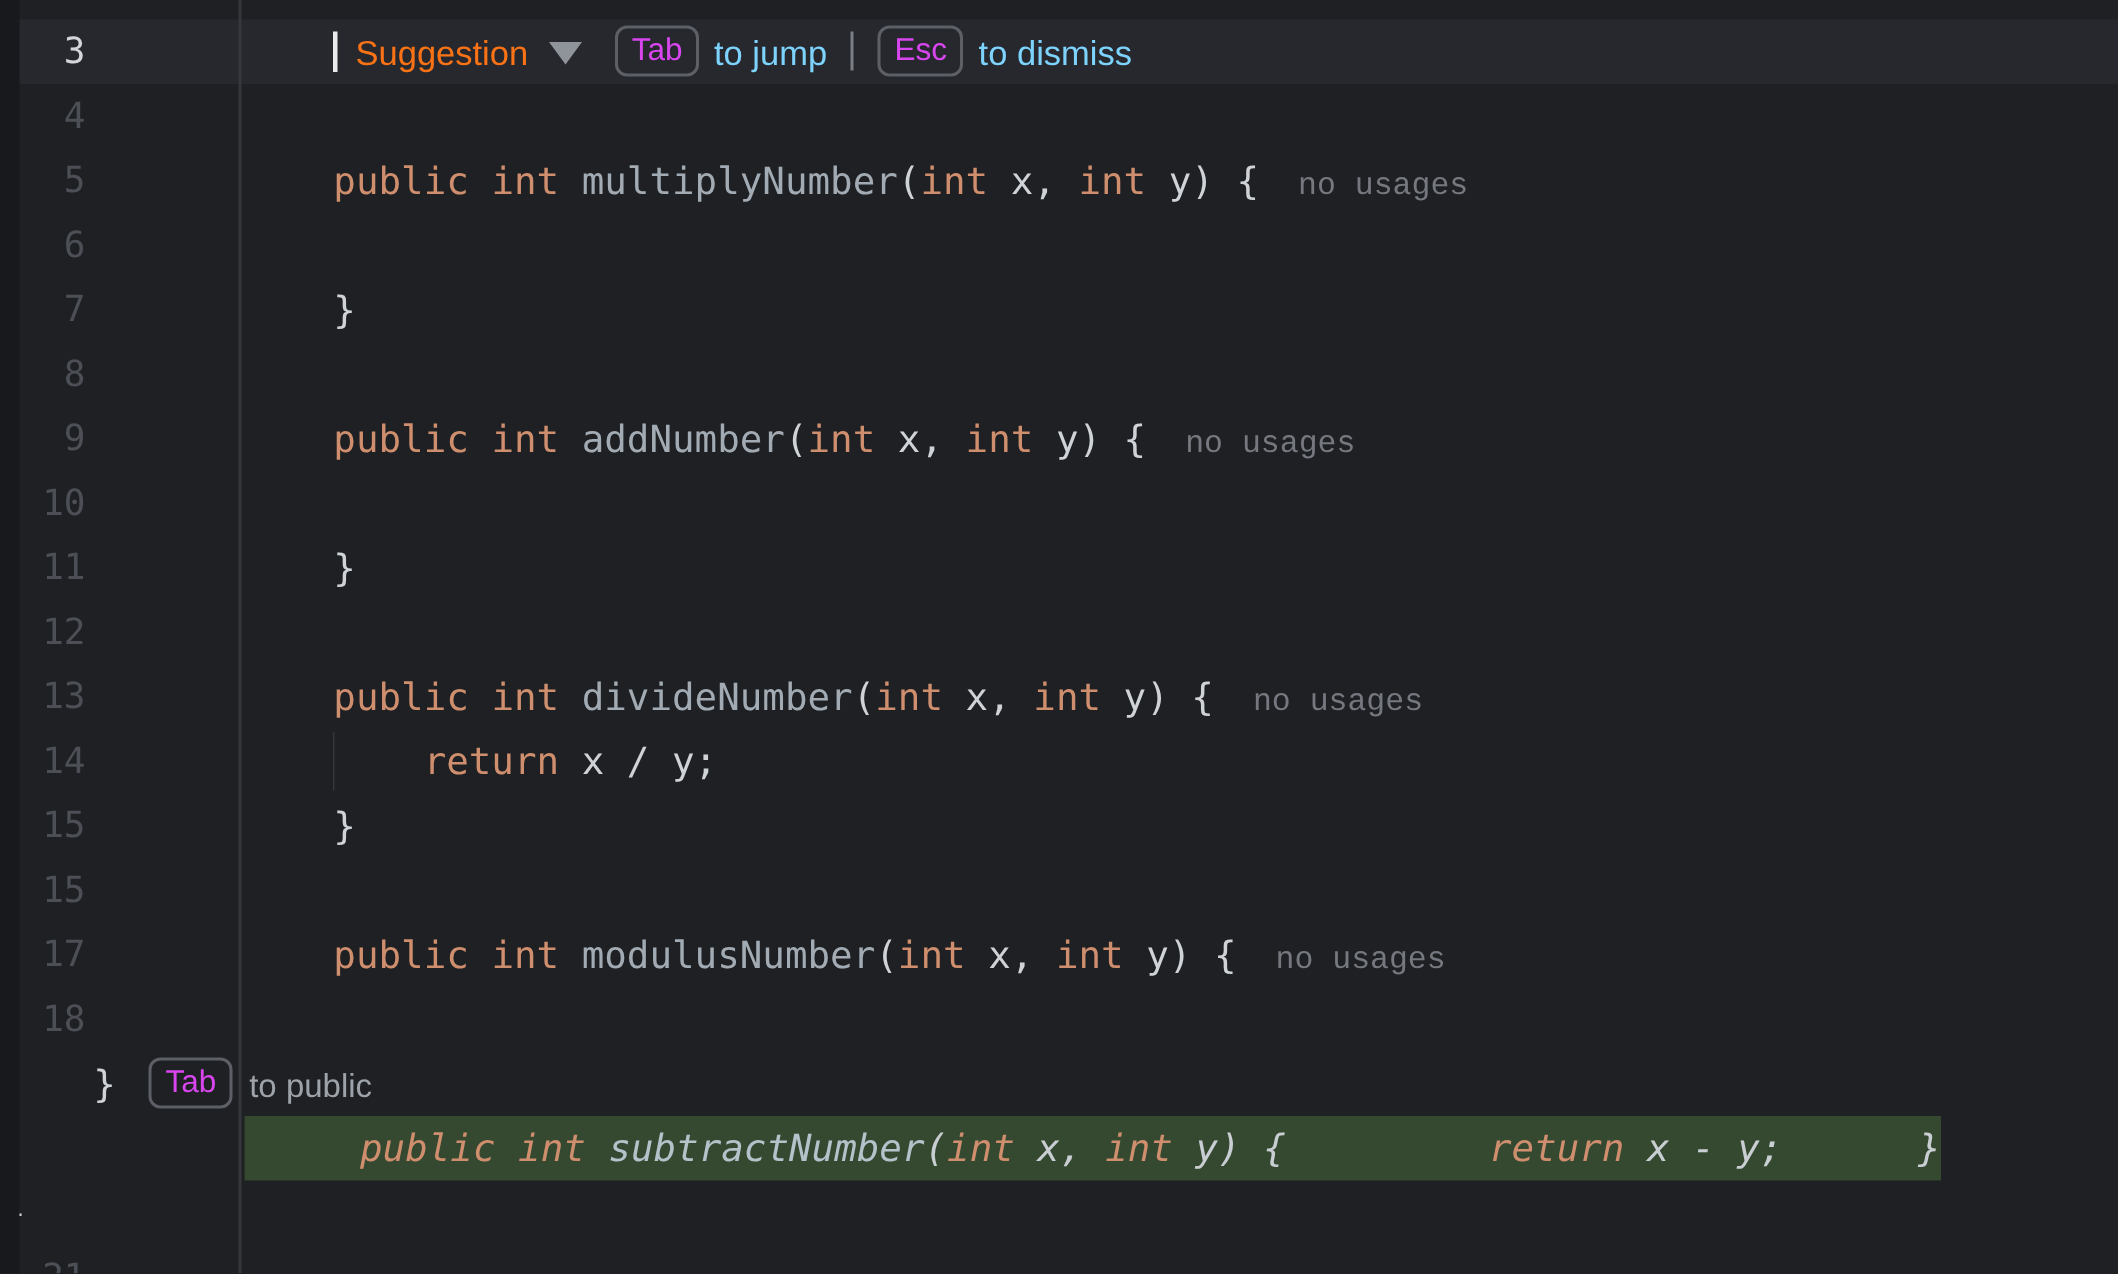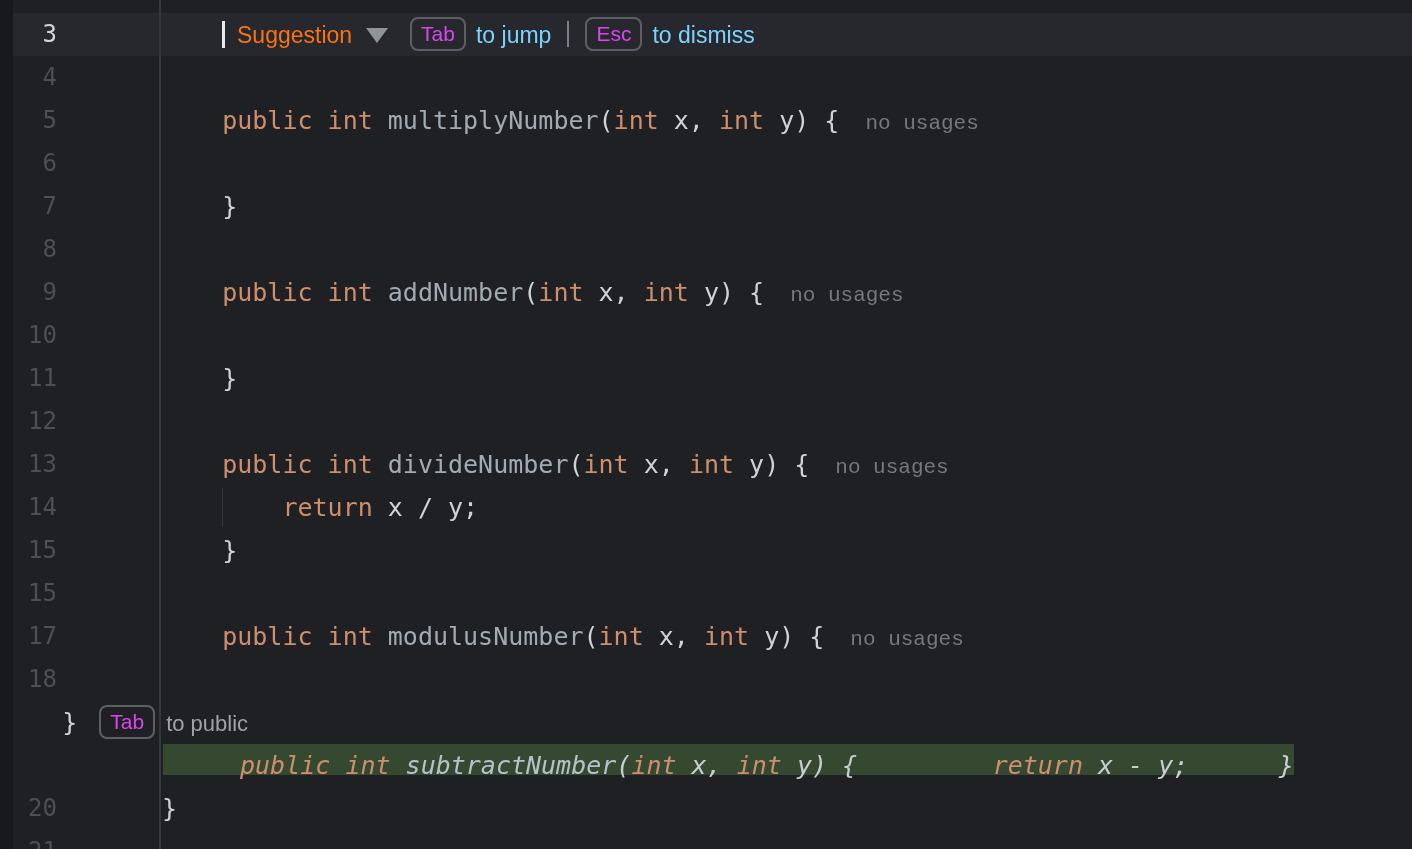--- a/index.html
+++ b/index.html
@@ -19,21 +19,21 @@
   .tok-m{color:#A2ABB3;}
   .tok-p{color:#CFD3D8;}
   .guide{position:absolute;left:62px;top:2px;bottom:2px;width:1px;background:#33363B;}
   .hint{font-family:Liberation Mono, monospace;font-size:21px;color:#75797F;margin-left:26px;}
   .kbd{font-family:"Liberation Sans",sans-serif;display:inline-block;font-size:21px;line-height:1;
        padding:4px 9px 5px;border:2px solid #5C6066;border-radius:8px;color:#d946ef;
        vertical-align:middle;margin-top:-4px;}
   .accept-label{font-family:"Liberation Sans",sans-serif;font-size:22px;color:#9EA2A9;margin-left:11px;}
   .ml22{margin-left:22px;}
   
-  .sug-bg{position:absolute;left:3px;top:0;height:31px;background:#354931;
+  .sug-bg{position:absolute;left:3px;top:0;height:43px;background:#354931;
           padding-left:77px;display:inline-block;font-style:italic;}
   .sug-bg .tok-m{color:#B4C2CA;}
   .sug-bg .tok-p{color:#C9CED3;}
   
   .bar-caret{display:inline-block;width:3px;height:27px;background:#E9EAEC;vertical-align:middle;
              margin-left:60px;margin-top:-4px;}
   .bar-label{font-family:"Liberation Sans",sans-serif;font-size:23px;color:#f97316;margin-left:12px;}
   .dd-arrow{display:inline-block;width:0;height:0;border-left:11px solid transparent;
             border-right:11px solid transparent;border-top:15px solid #8F939A;
             vertical-align:middle;margin-left:14px;margin-top:-2px;}
@@ -143,23 +143,20 @@
         </div>
       </div>
       <div class="row">
         <div class="code"><span class="tok-p">    }</span><span class="kbd ml22">Tab</span><span class="accept-label">to public</span></div>
       </div>
       <div class="row">
         <div class="gutter"></div>
         <div class="code"><span class="sug-bg"><span class="tok-k">public</span><span class="tok-p"> </span><span class="tok-k">int</span><span class="tok-p"> </span><span class="tok-m">subtractNumber</span><span class="tok-p">(</span><span class="tok-k">int</span><span class="tok-p"> x, </span><span class="tok-k">int</span><span class="tok-p"> y) {</span><span class="tok-p">         </span><span class="tok-k">return</span><span class="tok-p"> x - y;</span><span class="tok-p">      </span><span class="tok-p">}</span></span></div>
       </div>
       <div class="row">
-        <div class="gutter">
-          <span class="num">20</span>
-        </div>
         <div class="code"><span class="tok-p">}</span></div>
       </div>
       <div class="row">
         <div class="gutter">
           <span class="num">21</span>
         </div>
         <div class="code"></div>
       </div>
     </div>
 </div>

